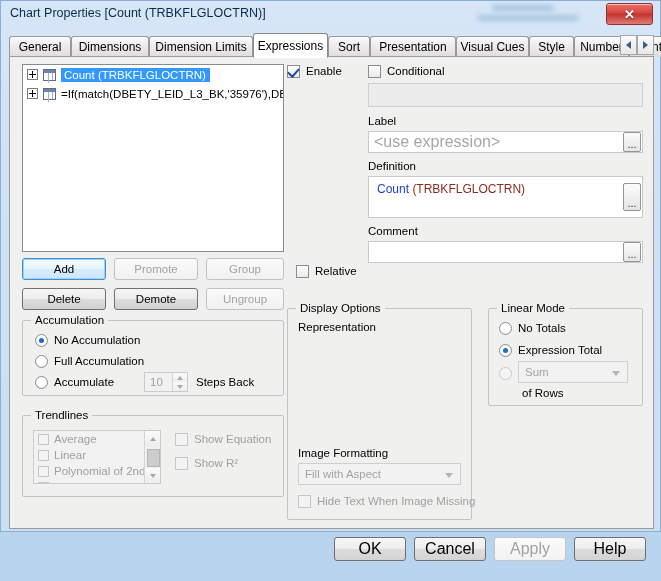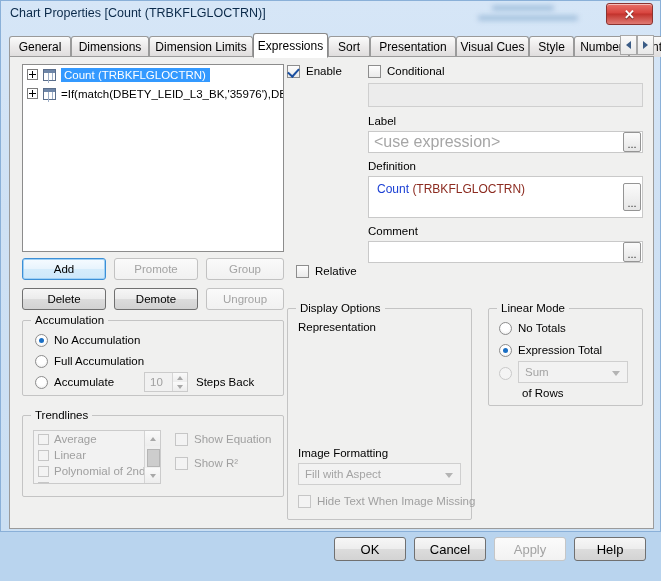--- a/index.html
+++ b/index.html
@@ -251,21 +251,21 @@
     padding:5px 0 0 8px;font-size:12px;
   }
   .def-fn{color:#1a3fd4;}
   .def-arg{color:#8c2b20;}
   
   .bottombar{position:absolute;left:0;top:528px;width:659px;height:51px;}
   .bbtn{
     position:absolute;top:8px;height:24px;width:72px;
     background:linear-gradient(to bottom,#f7f7f7 0%,#ededed 48%,#dcdcdc 52%,#d3d3d3 100%);
     border:1px solid #707070;border-radius:3px;
-    display:flex;align-items:center;justify-content:center;font-size:13px;
+    display:flex;align-items:center;justify-content:center;font-size:16px;
     box-sizing:border-box;cursor:pointer;
   }
   .bbtn.disabled{color:#a3a3a3;border-color:#c6c6c6;background:linear-gradient(to bottom,#fbfbfb,#f2f2f2);cursor:default;}
 </style>
 </head>
 <body>
 
 <div class="window">
 
   <div class="titlebar">

